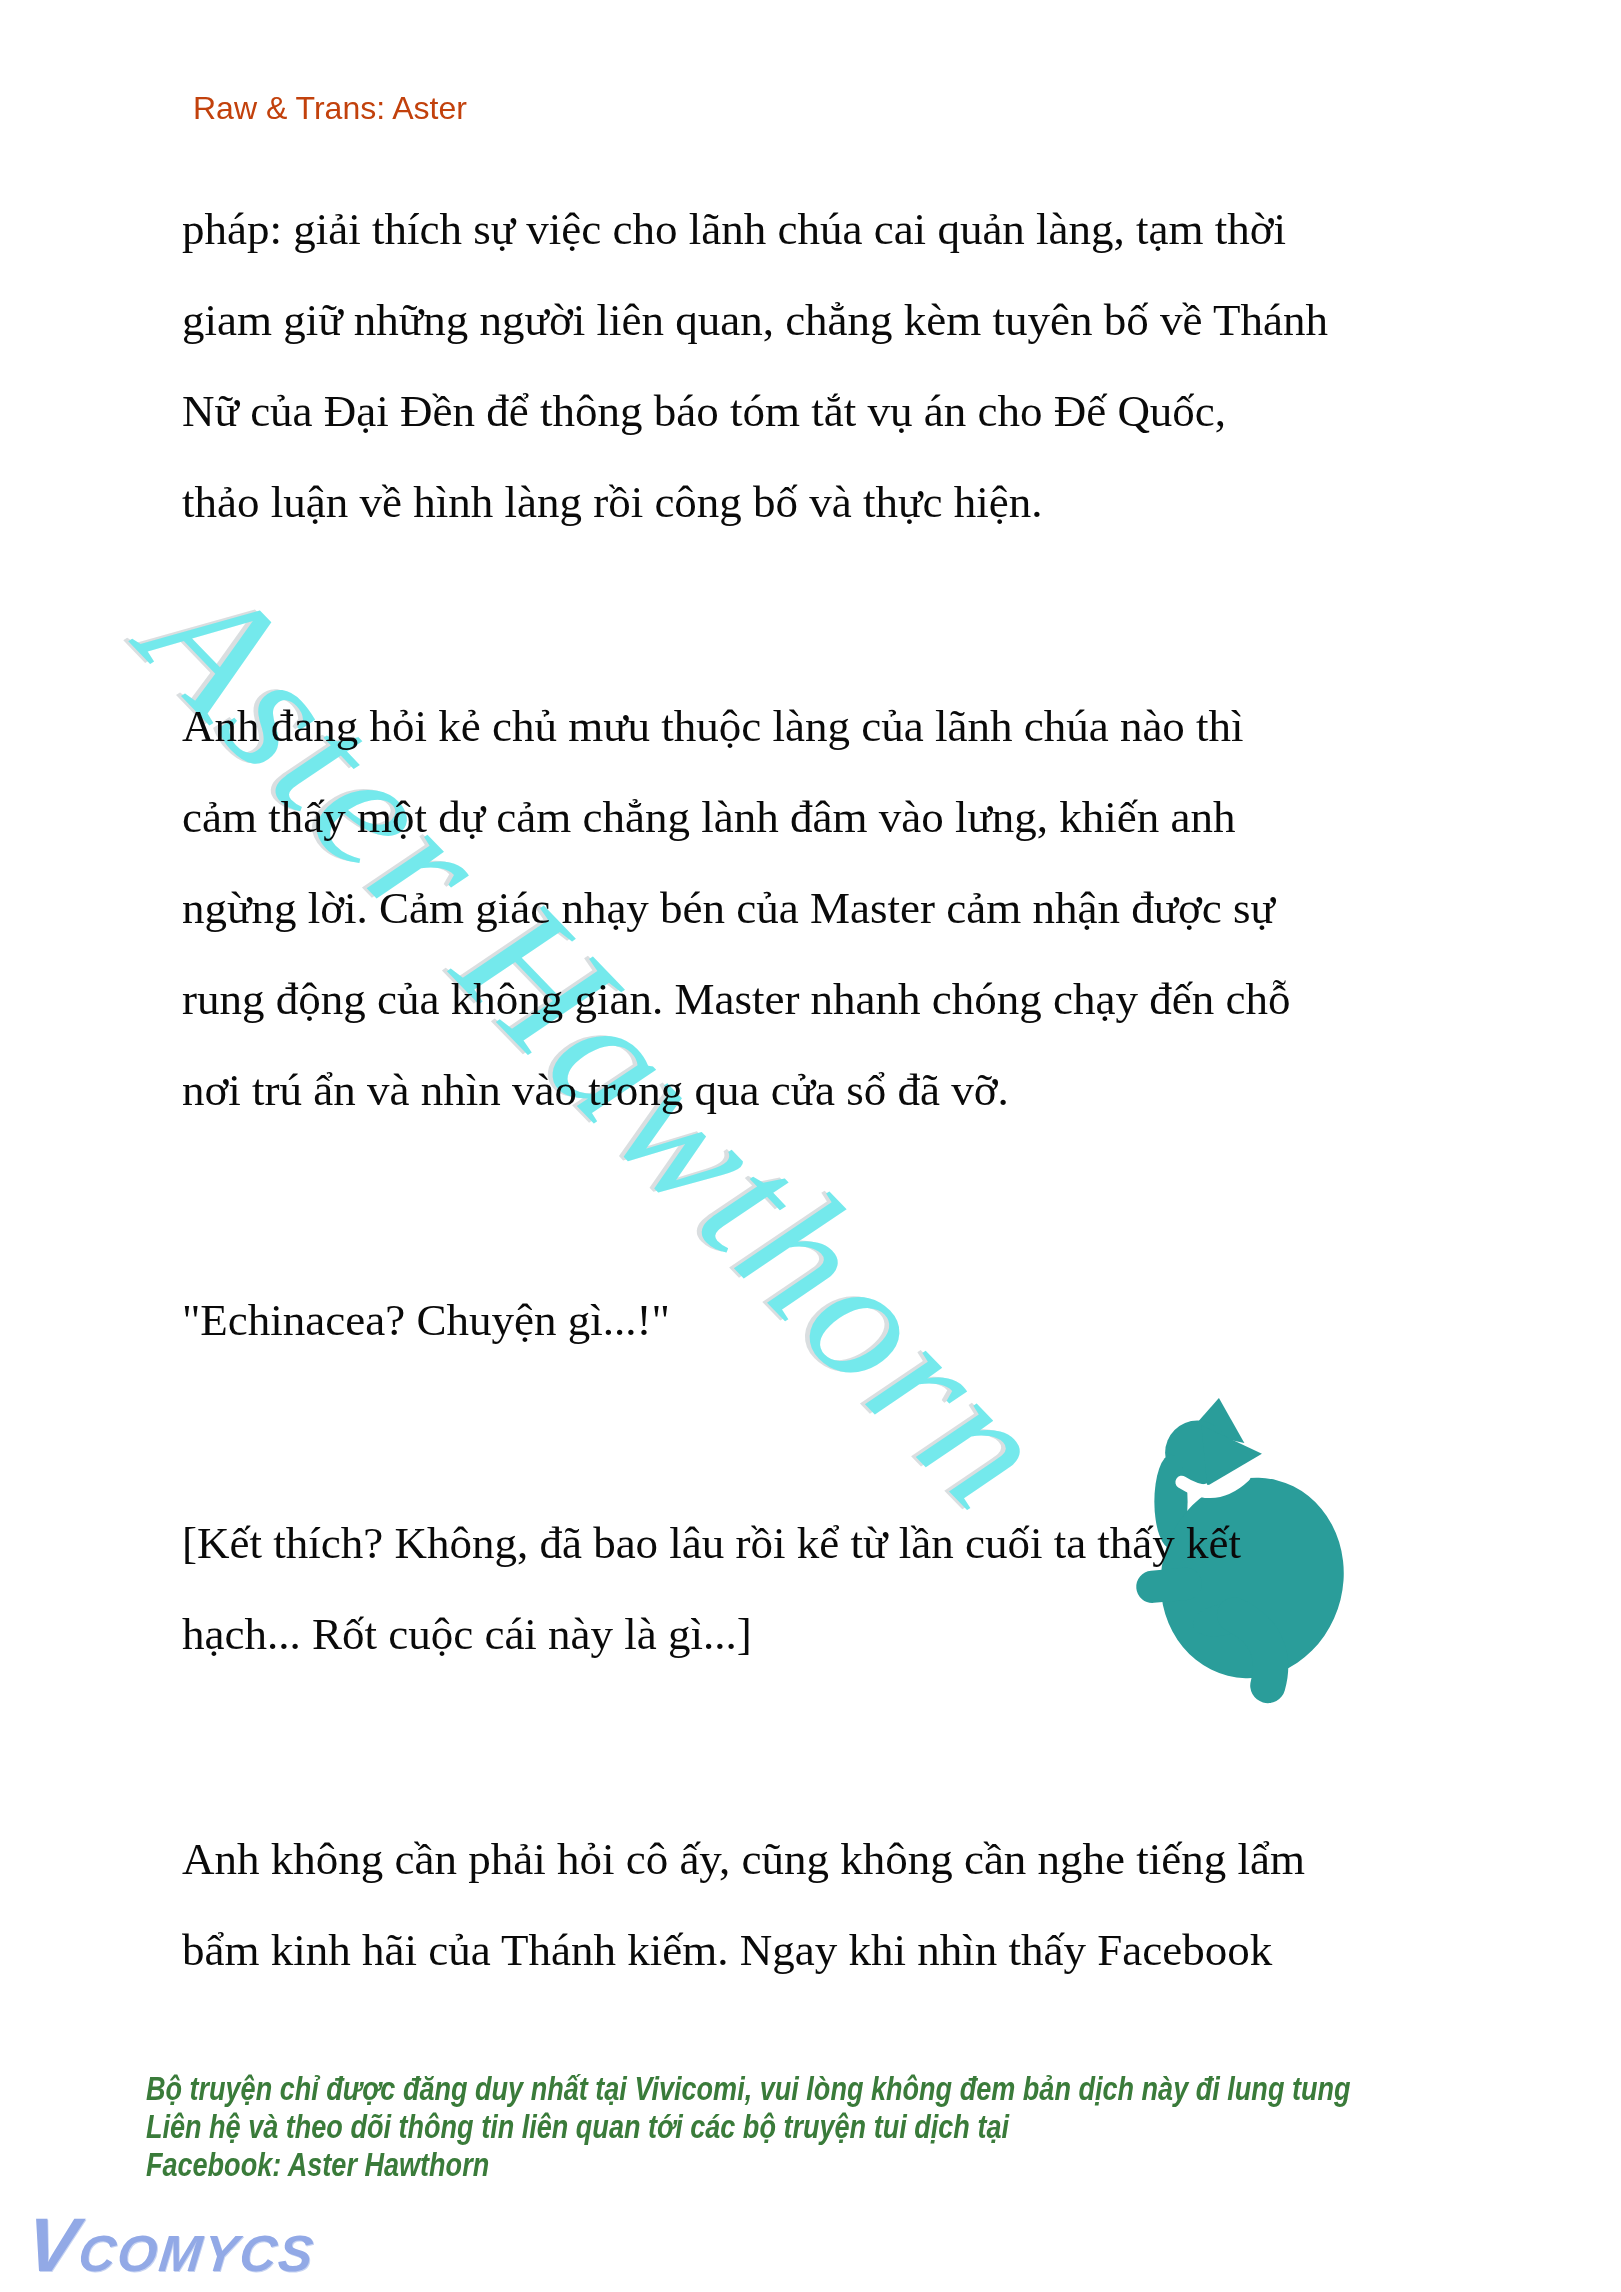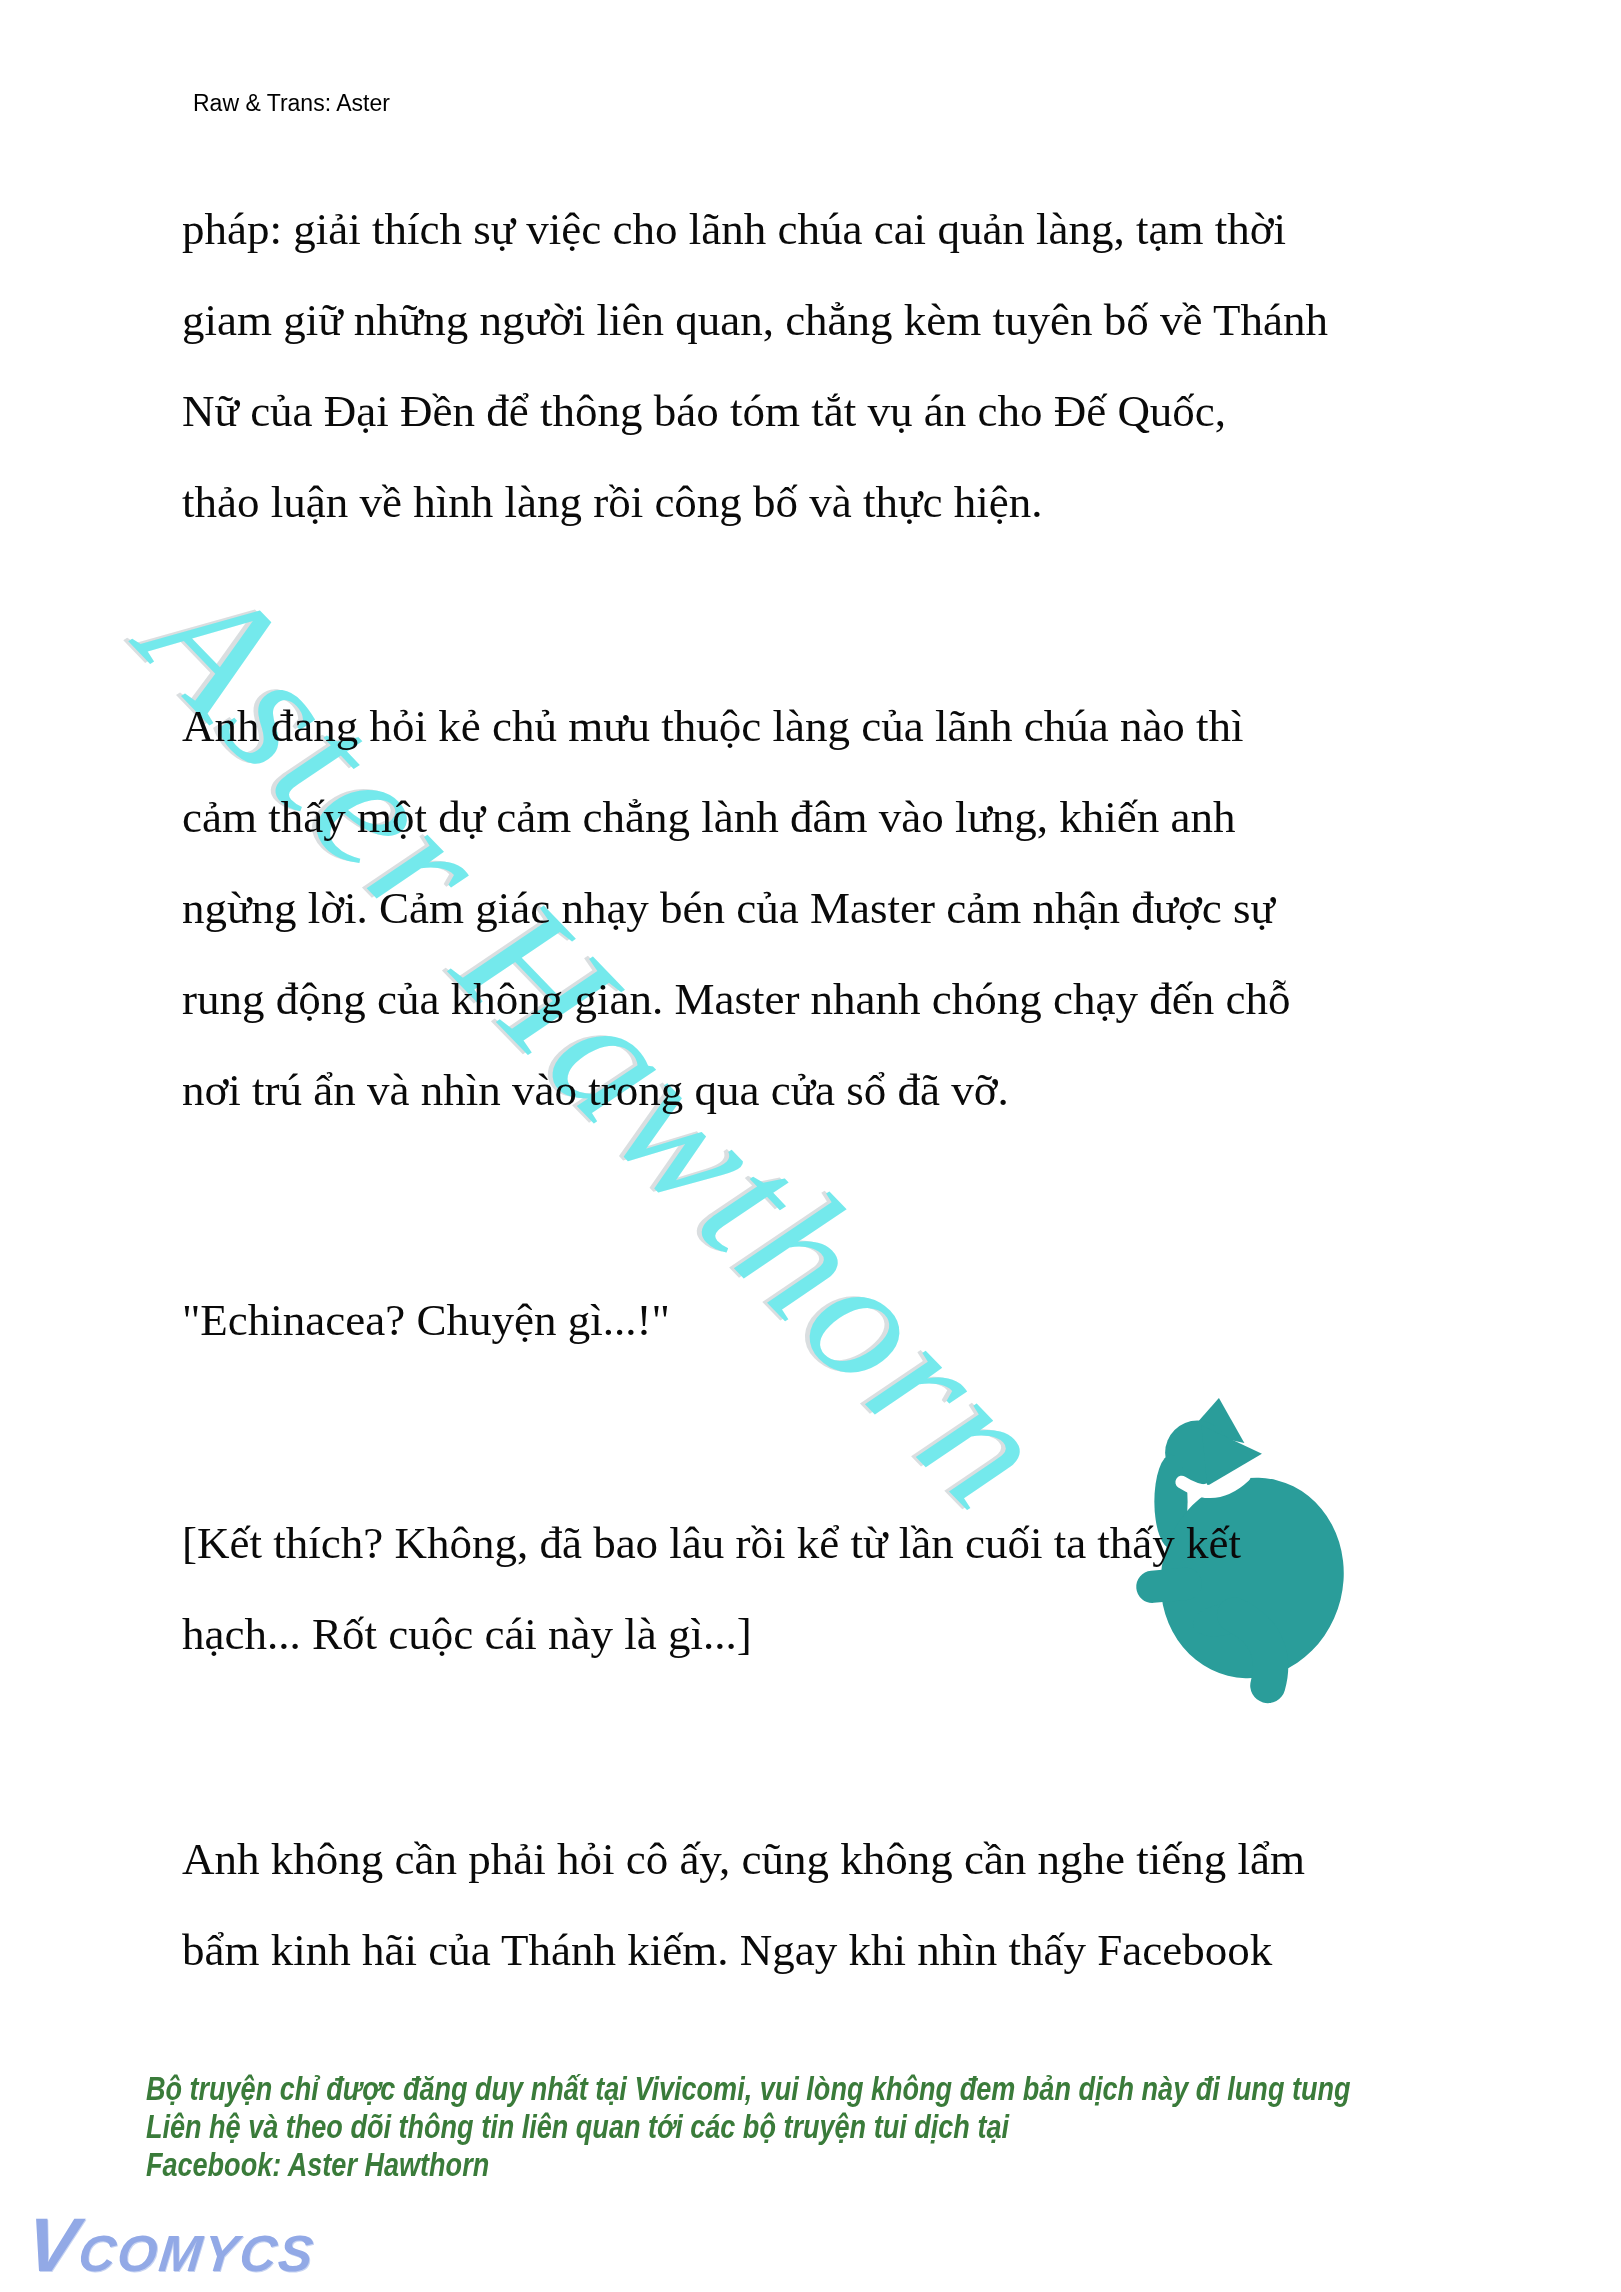--- a/index.html
+++ b/index.html
@@ -8,21 +8,21 @@
     width:1621px;height:2293px;
     background:#ffffff;
     overflow:hidden;
     font-family:"Liberation Serif","DejaVu Serif",serif;
     color:var(--text,#0a0a0a);
   }
   
   .credit{
     position:absolute;left:193px;top:90px;
     font-family:"Liberation Sans","DejaVu Sans",sans-serif;
-    font-size:23px;color:#000000;white-space:nowrap;
+    font-size:32px;color:#c2410c;white-space:nowrap;
   }
   
   .watermark{
     position:absolute;left:250px;top:537px;
     font-size:176px;font-style:italic;letter-spacing:5.9px;
     color:var(--watermark,#74e9ec);
     white-space:nowrap;
     transform:rotate(46deg);
     transform-origin:0 0;
     text-shadow:-3.9px 2.9px 0 rgba(150,160,165,0.35);

